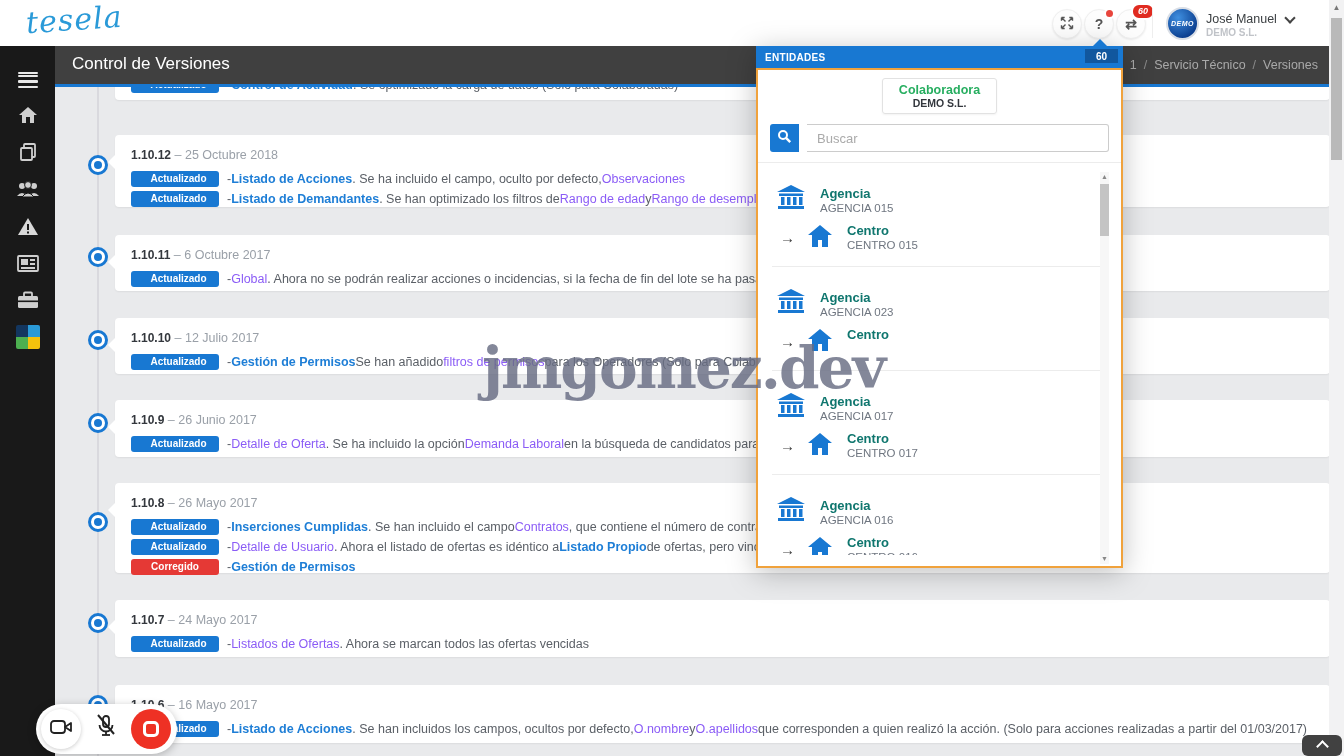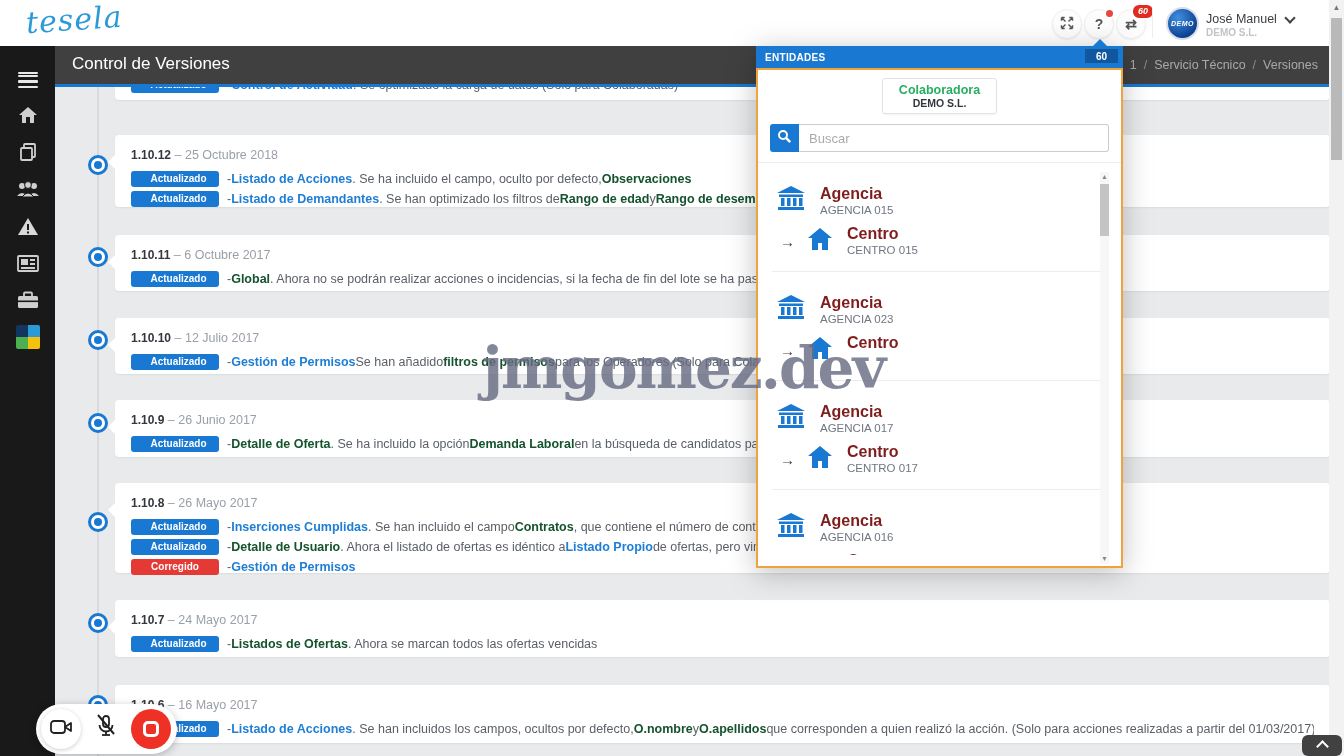--- a/index.html
+++ b/index.html
@@ -57,51 +57,51 @@
           border-top:7px solid transparent; border-bottom:7px solid transparent; border-right:7px solid #fff; }
   .vrow { margin-bottom:7px; }
   .vnum { font-size:12px; font-weight:bold; color:#33373d; }
   .vdate { font-size:12.5px; color:#9aa0a8; }
   .line { display:flex; align-items:center; margin-bottom:3px; height:17px; white-space:nowrap; overflow:hidden; }
   .badge { display:inline-block; width:88px; min-width:88px; text-align:center; color:#fff; font-size:10px;
            font-weight:bold; border-radius:3px; padding:2.5px 0; margin-right:8px; }
   .b-act { background:#1878d2;padding-left:7px; } .b-cor { background:#e53935; }
   .seg-text { font-size:12.5px; color:#5b6067; }
   .seg-link { font-size:12.5px; color:#1e7ed6; font-weight:bold; }
-  .seg-strong { font-size:12.5px; color:#14532d; font-weight:bold; }
+  .seg-strong { font-size:12.5px; color:#8b5cf6; font-weight:normal; }
   .tl-dot { position:absolute; left:88px; width:20px; height:20px; border-radius:50%;
             background:#fff; border:3px solid #1878d2; z-index:3; }
   .tl-dot::after { content:""; position:absolute; left:3px; top:3px; width:8px; height:8px;
             border-radius:50%; background:#1878d2; }
 
   
   .panel { position:absolute; left:756px; top:46px; width:367px; z-index:21; filter:drop-shadow(0 5px 14px rgba(0,0,0,.25)); }
   .panel-header { position:relative; height:22px; background:#1878d2; display:flex; align-items:center; }
   .panel-header .ttl { color:#fff; font-size:10px; font-weight:bold; letter-spacing:.3px; margin-left:9px; }
   .panel-header .cnt { position:absolute; right:5px; top:3px; background:#11579e; color:#fff; font-size:10px;
                        font-weight:bold; padding:1.5px 11px; }
   .panel-notch { position:absolute; top:-7px; left:336px; width:0; height:0;
                  border-left:8px solid transparent; border-right:8px solid transparent; border-bottom:8px solid #1878d2; }
   .panel-body { background:#fff; border:2px solid #f0a23c; height:500px; position:relative; }
   .ent-chip { width:max-content; margin:8px auto 0; border:1px solid #e2e2e2; border-radius:3px;
               padding:4px 16px; text-align:center; box-shadow:0 1px 2px rgba(0,0,0,.05); }
   .ent-chip .t1 { color:#27ae60; font-size:12.5px; font-weight:bold; }
   .ent-chip .t2 { color:#33373d; font-size:10.5px; font-weight:bold; }
-  .searchrow { display:flex; margin:10px 12px 0 12px; height:28px; }
+  .searchrow { display:flex; margin:10px 12px 0 12px; height:28px;gap:8px; }
   .searchbtn { width:29px; background:#1878d2; border:none; border-radius:3px 0 0 3px;
                display:flex; align-items:center; justify-content:center; }
   .searchinput { flex:1; border:1px solid #ccc; border-left:none; border-radius:0 3px 3px 0;
                font-size:13px; padding-left:10px; color:#444; outline:none; font-family:inherit; }
   .searchinput::placeholder { color:#aaa; }
   .panel-div { border-top:1px solid #ececec; margin-top:10px; }
   .ent-list { position:relative; height:392px; overflow:hidden; margin-top:0; }
   .ent-group { padding:22px 36px 14px 18px; }
   .ent-row { display:flex; align-items:center; }
   .ent-row .txt { margin-left:14px; }
-  .ent-link { color:#7f1d1d; font-size:16px; font-weight:bold; }
+  .ent-link { color:#0f766e; font-size:13px; font-weight:bold; }
   .ent-sub { color:#6f7680; font-size:11.5px; margin-top:1px; min-height:13px; }
   .centro-row { margin-top:8px; padding-left:4px; }
   .centro-row .arr { color:#3c3c3c; font-size:15px; margin-right:12px; }
   .group-div { border-top:1px solid #ececec; margin:0 14px; }
   .list-scroll { position:absolute; right:12px; top:2px; bottom:2px; width:9px; background:#f7f7f7; }
   .list-scroll .thumb { position:absolute; left:0; top:12px; width:9px; height:52px; background:#c4c4c4; }
   .list-scroll .up, .list-scroll .down { position:absolute; left:0; width:9px; text-align:center;
         font-size:7px; color:#888; line-height:8px; }
   .list-scroll .up { top:1px; } .list-scroll .down { bottom:1px; }
 

